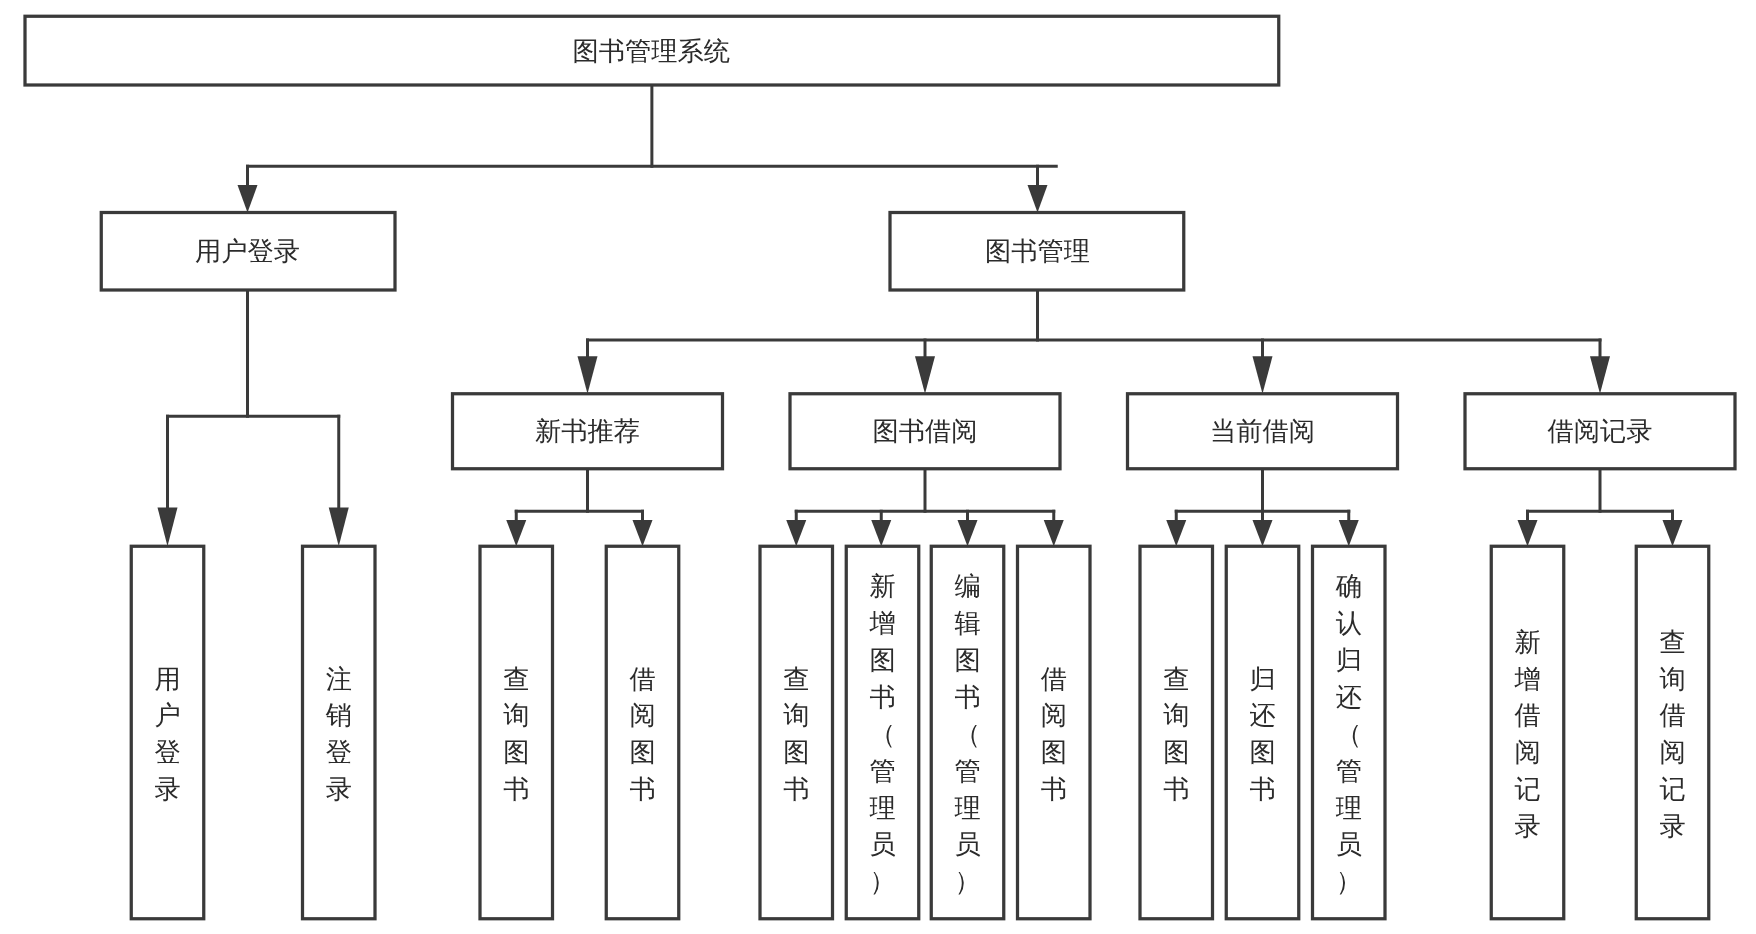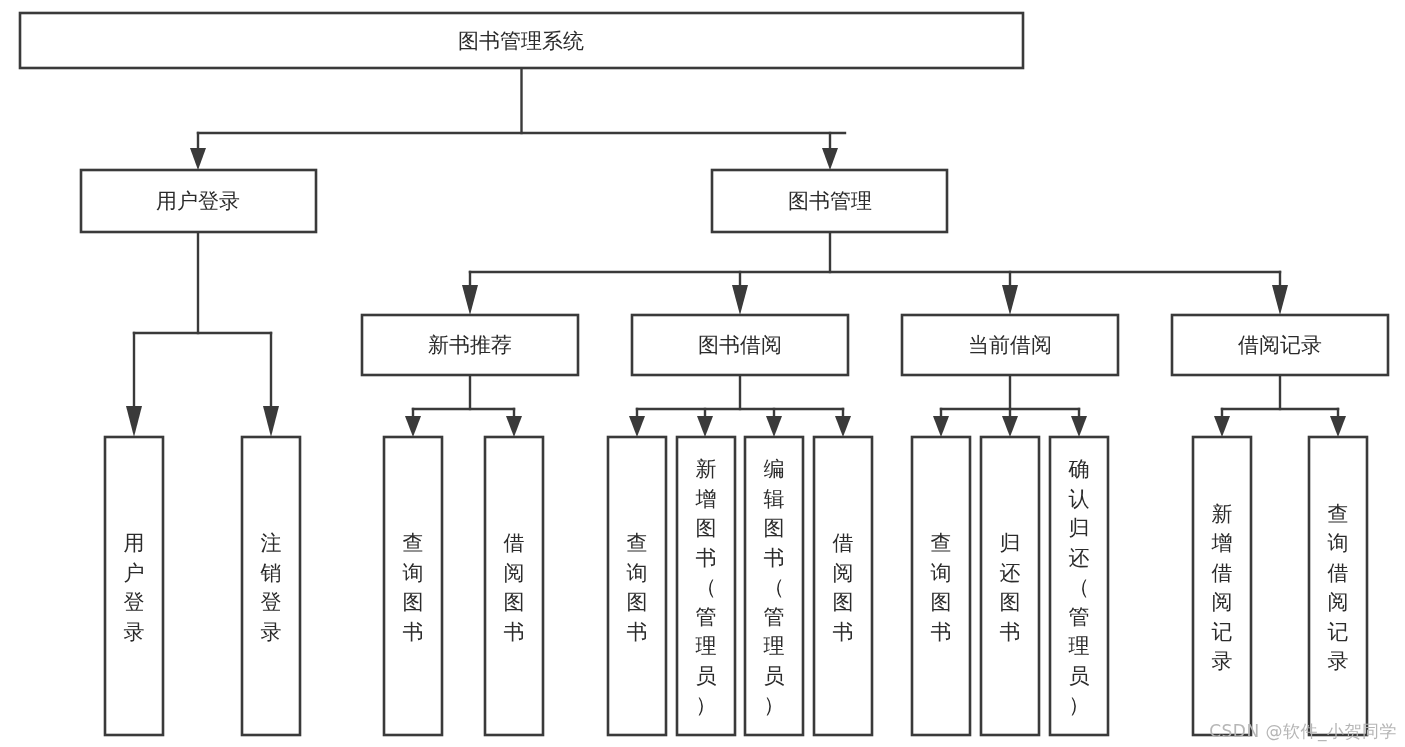--- a/index.html
+++ b/index.html
@@ -244,15 +244,14 @@
       <text class="node-label-v vtext" x="1222"><tspan x="1222" y="520.51">新</tspan><tspan x="1222" y="550.01">增</tspan><tspan x="1222" y="579.51">借</tspan><tspan x="1222" y="609.01">阅</tspan><tspan x="1222" y="638.51">记</tspan><tspan x="1222" y="668.01">录</tspan></text>
     </g>
 
     <g>
       <rect class="node-box" x="1309" y="437" width="58" height="298"></rect>
       <text class="node-label-v vtext" x="1338"><tspan x="1338" y="520.51">查</tspan><tspan x="1338" y="550.01">询</tspan><tspan x="1338" y="579.51">借</tspan><tspan x="1338" y="609.01">阅</tspan><tspan x="1338" y="638.51">记</tspan><tspan x="1338" y="668.01">录</tspan></text>
     </g>
 
   </svg>
 
-  <div class="watermark-text">CSDN @软件_小贺同学</div>
 
 </div>
 
 </body></html>

